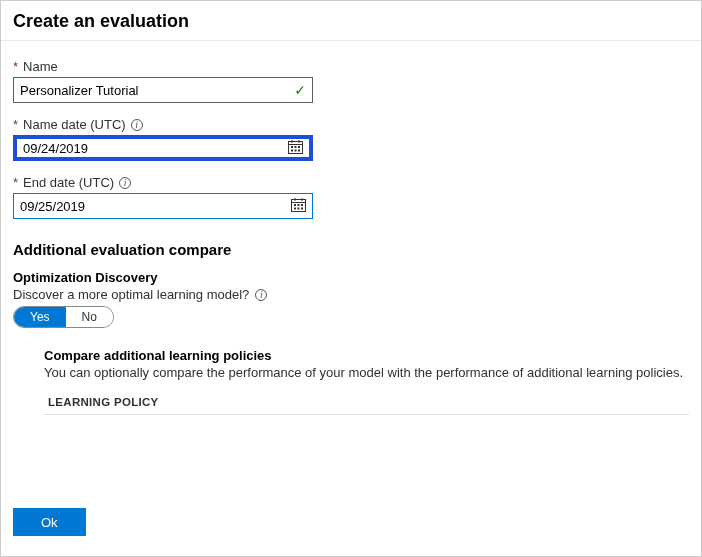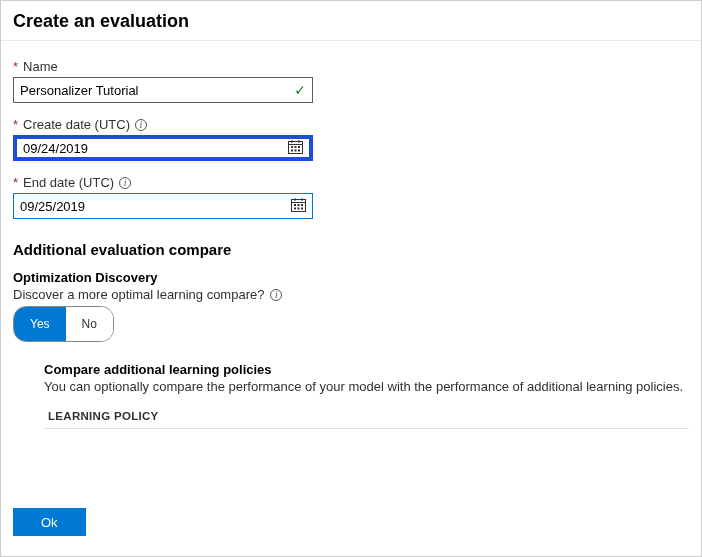--- a/index.html
+++ b/index.html
@@ -109,21 +109,21 @@
     color: #323130;
     display: flex;
     align-items: center;
     gap: 4px;
     margin-bottom: 4px;
   }
   .pill-toggle {
     display: inline-flex;
     border: 1px solid #8a8886;
     border-radius: 13px;
-    height: 36px;
+    height: 22px;
     overflow: hidden;
     font-size: 12px;
   }
   .pill-opt {
     display: flex;
     align-items: center;
     justify-content: center;
     padding: 0 16px;
     cursor: pointer;
   }
@@ -186,21 +186,21 @@
       </div>
       <div class="text-input valid">
         <input type="text" value="Personalizer Tutorial" style="">
         <span class="check-icon">✓</span>
       </div>
     </div>
 
     <div class="field">
       <div class="field-label">
         <span class="req">*</span>
-        <span>Create date (UTC)</span>
+        <span>Name date (UTC)</span>
         <span class="info-icon">i</span>
       </div>
       <div class="text-input focus-purple">
         <input type="text" value="09/24/2019" style="">
         <span class="cal-icon">
           <svg width="15" height="14" viewBox="0 0 15 14">
               <rect x="0.5" y="1.5" width="14" height="12" fill="none" stroke="#323130"></rect>
               <line x1="0.5" y1="4.5" x2="14.5" y2="4.5" stroke="#323130"></line>
               <line x1="4" y1="0" x2="4" y2="3" stroke="#323130"></line>
               <line x1="11" y1="0" x2="11" y2="3" stroke="#323130"></line>
@@ -238,21 +238,21 @@
             </svg>
         </span>
       </div>
     </div>
 
     <div class="section-title">Additional evaluation compare</div>
 
     <div>
       <div class="opt-title">Optimization Discovery</div>
       <div class="opt-desc">
-        <span>Discover a more optimal learning compare?</span>
+        <span>Discover a more optimal learning model?</span>
         <span class="info-icon">i</span>
       </div>
       <div class="pill-toggle">
         <div class="pill-opt active">Yes</div>
         <div class="pill-opt inactive">No</div>
       </div>
     </div>
 
     <div class="compare-block">
       <div class="opt-title">Compare additional learning policies</div>

